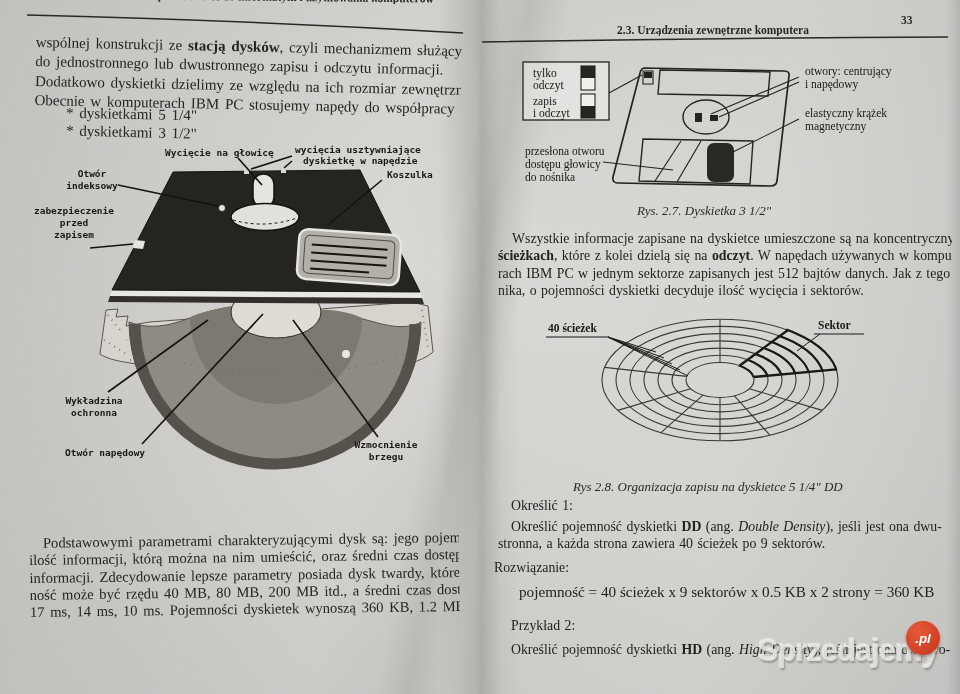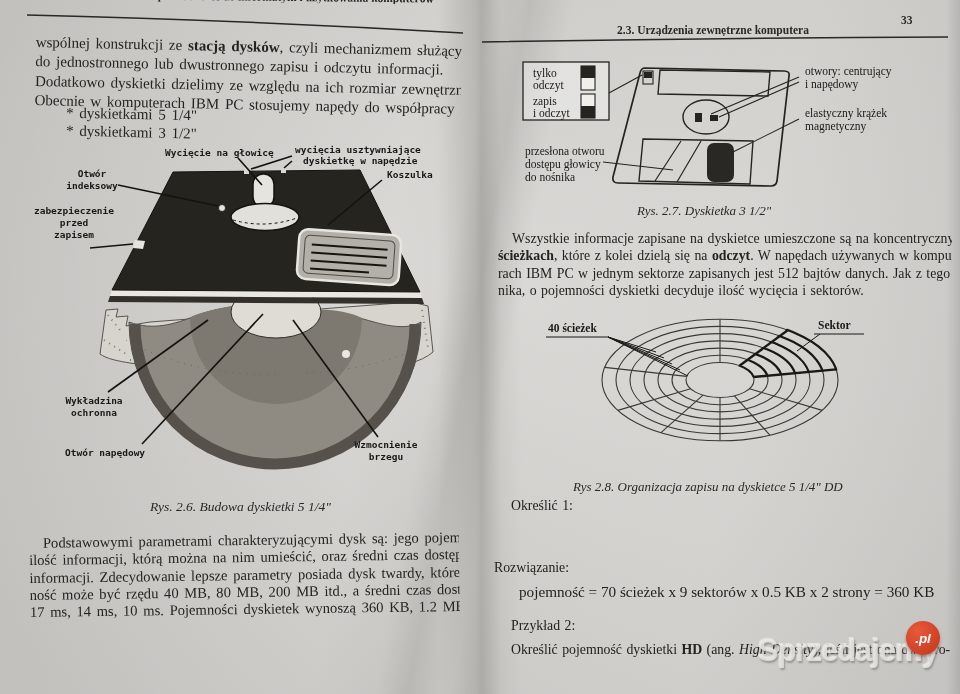--- a/index.html
+++ b/index.html
@@ -124,21 +124,20 @@
       <text x="44" y="86" text-anchor="middle">przed</text>
       <text x="44" y="98" text-anchor="middle">zapisem</text>
       <text x="64" y="264" text-anchor="middle">Wykładzina</text>
       <text x="64" y="276" text-anchor="middle">ochronna</text>
       <text x="35" y="316">Otwór napędowy</text>
       <text x="356" y="308" text-anchor="middle">Wzmocnienie</text>
       <text x="356" y="320" text-anchor="middle">brzegu</text>
     </g>
   </svg>
 
-  <div class="abs caption nowrap" style="left:150px;top:499px;">Rys. 2.6. Budowa dyskietki 5 1/4"</div>
 
   <div class="abs body-l" style="left:30px;top:535px;width:430px;font-size:14.6px;line-height:17.3px;transform:rotate(-0.8deg);transform-origin:0 100%;">
     <div class="nowrap" style="text-indent:14px;">Podstawowymi parametrami charakteryzującymi dysk są: jego pojemność, czyli</div>
     <div class="nowrap">ilość informacji, którą można na nim umieścić, oraz średni czas dostępu do</div>
     <div class="nowrap">informacji. Zdecydowanie lepsze parametry posiada dysk twardy, którego pojem-</div>
     <div class="nowrap">ność może być rzędu 40 MB, 80 MB, 200 MB itd., a średni czas dostępu jest rzędu</div>
     <div class="nowrap">17 ms, 14 ms, 10 ms. Pojemności dyskietek wynoszą 360 KB, 1.2 MB, 1.44 MB.</div>
   </div>
 
   <div class="abs runhead nowrap" style="left:617px;top:24px;">2.3. Urządzenia zewnętrzne komputera</div>
@@ -244,24 +243,28 @@
       <line x1="300" y1="22" x2="277" y2="39"></line>
     </g>
     <text x="28" y="20" class="f28label">40 ścieżek</text>
     <text x="298" y="17" class="f28label">Sektor</text>
   </svg>
 
   <div class="abs caption nowrap" style="left:573px;top:479px;font-size:13px;">Rys 2.8. Organizacja zapisu na dyskietce 5 1/4" DD</div>
 
   <div class="abs body-r nowrap" style="left:511px;top:497px;">Określić 1:</div>
 
+  <div class="abs body-r" style="left:498px;top:518px;width:454px;">
+    <div class="nowrap" style="text-indent:13px;"><span>Określić  pojemność  dyskietki  </span><b>DD</b><span> (ang. </span><i>Double Density</i><span>), jeśli jest ona dwu-</span></div>
+    <div class="nowrap">stronna, a każda strona zawiera 40 ścieżek po 9 sektorów.</div>
+  </div>
 
   <div class="abs body-r nowrap" style="left:494px;top:559px;">Rozwiązanie:</div>
 
-  <div class="abs nowrap serif" style="left:519px;top:583px;font-size:15.2px;color:#24221f;">pojemność = 70 ścieżek x 9 sektorów x 0.5 KB x 2 strony = 360 KB</div>
+  <div class="abs nowrap serif" style="left:519px;top:583px;font-size:15.2px;color:#24221f;">pojemność = 40 ścieżek x 9 sektorów x 0.5 KB x 2 strony = 360 KB</div>
 
   <div class="abs body-r nowrap" style="left:511px;top:617px;">Przykład 2:</div>
 
   <div class="abs body-r" style="left:498px;top:641px;width:454px;">
     <div class="nowrap" style="text-indent:13px;"><span>Określić  pojemność  dyskietki  </span><b>HD</b><span> (ang. </span><i>High Density</i><span>), jeśli jest ona dwustro-</span></div>
   </div>
 
   <div class="abs" id="wm-text" style="left:690px;top:633px;width:248px;text-align:right;">Sprzedajemy</div>
   <div class="abs" id="wm-badge" style="left:906px;top:621px;font-style:italic;">.pl</div>
 

